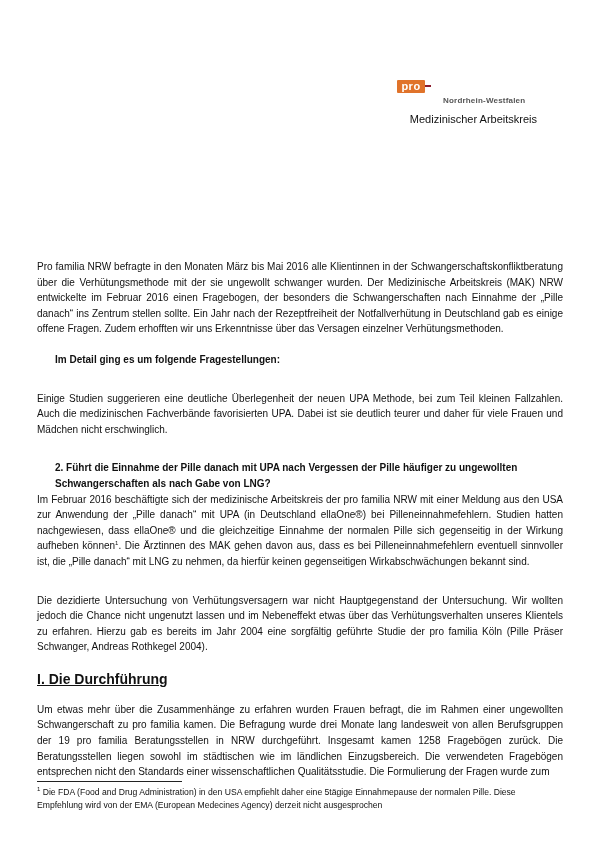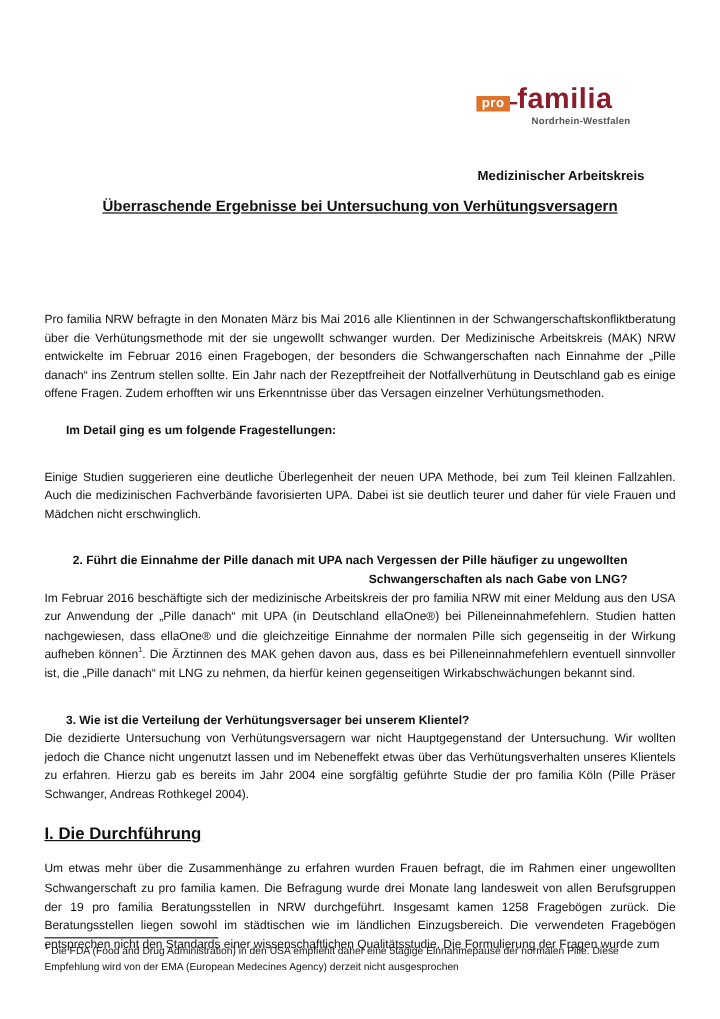--- a/index.html
+++ b/index.html
@@ -7,63 +7,60 @@
          font-family: "Liberation Sans", sans-serif; color: #111; }
   .logo { position: absolute; left: 381px; top: 72px; width: 180px; height: 40px; margin-left: 16px; }
   .logo .pro { position: absolute; left: 0; top: 8px; height: 13px; width: 28px;
     background: #e0732a; color: #fff; font-size: 11px; font-weight: bold; line-height: 13px;
     text-align: center; letter-spacing: 0.5px; border-radius: 1px; }
   .logo .dash { position: absolute; left: 28px; top: 13px; width: 6px; height: 2px; background: #8b1c2c; }
   .logo .familia { position: absolute; left: 34px; top: -2px; font-size: 24px; font-weight: bold;
     color: #8b1c2c; letter-spacing: 0.5px; line-height: 26px; }
   .logo .region { position: absolute; left: 46px; top: 24px; font-size: 8px; font-weight: bold;
     color: #555; letter-spacing: 0.2px; }
-  .department { position: absolute; right: 63px; top: 113px; font-size: 11px; font-weight: bold; margin-top: 28px; }
+  .department { position: absolute; right: 63px; top: 113px; font-size: 11px; font-weight: normal; }
   .title { position: absolute; left: 0; width: 600px; top: 164px; text-align: center;
     font-size: 12.5px; font-weight: bold; text-decoration: underline; line-height: 17px; }
   .content { position: absolute; left: 37px; width: 526px; top: 235px; font-size: 10px; line-height: 15.6px; margin-top: 24px; }
   .content p { margin: 0; text-align: justify; }
   .gap1 { height: 15px; }
   .gap2 { height: 23px; }
   .bold { font-weight: bold; padding-left: 18px; }
   .section-heading { font-size: 14px; font-weight: bold; text-decoration: underline; margin: 0; line-height: 20px; }
   sup { font-size: 6px; vertical-align: super; line-height: 0; }
   .footnote-rule { position: absolute; left: 37px; top: 781px; width: 145px; height: 1px; background: #222; }
   .footnote { position: absolute; left: 37px; top: 786px; width: 526px; font-size: 8.6px; line-height: 13px; }
 </style>
 </head>
 <body>
 
 <div class="logo">
   <span class="pro">pro</span>
   <span class="dash"></span>
-  <span class="familia">familia</span>
   <span class="region">Nordrhein-Westfalen</span>
 </div>
 
 <div class="department">Medizinischer Arbeitskreis</div>
 
 <div class="title">
-  <div>Überraschende Ergebnisse bei Untersuchung von Verhütungsversagern</div>
 </div>
 
 <div class="content">
   <p>Pro familia NRW befragte in den Monaten März bis Mai 2016 alle Klientinnen in der Schwangerschaftskonfliktberatung über die Verhütungsmethode mit der sie ungewollt schwanger wurden. Der Medizinische Arbeitskreis (MAK) NRW entwickelte im Februar 2016 einen Fragebogen, der  besonders die Schwangerschaften nach Einnahme der „Pille danach“ ins Zentrum stellen sollte. Ein Jahr nach der Rezeptfreiheit der Notfallverhütung in Deutschland gab es einige offene Fragen. Zudem erhofften wir uns Erkenntnisse über das Versagen einzelner Verhütungsmethoden.</p>
   <div class="gap1"></div>
   <p class="bold">Im Detail ging es um folgende Fragestellungen:</p>
   <div class="gap2"></div>
 
   <p>Einige Studien suggerieren eine deutliche Überlegenheit der neuen UPA Methode, bei zum Teil kleinen Fallzahlen. Auch die medizinischen Fachverbände favorisierten UPA. Dabei ist sie deutlich teurer und daher für viele Frauen und Mädchen nicht erschwinglich.</p>
   <div class="gap2"></div>
 
-  <p class="bold" style="text-align:right; padding-right:40px">2. Führt die Einnahme der Pille danach mit UPA nach Vergessen der Pille häufiger zu ungewollten Schwangerschaften als nach Gabe von LNG?</p>
+  <p class="bold" style="text-align:left; padding-right:40px">2. Führt die Einnahme der Pille danach mit UPA nach Vergessen der Pille häufiger zu ungewollten Schwangerschaften als nach Gabe von LNG?</p>
   <p><span>Im Februar 2016 beschäftigte sich der medizinische Arbeitskreis der pro familia NRW mit einer Meldung aus den USA zur Anwendung der „Pille danach“ mit UPA (in Deutschland ellaOne®) bei Pilleneinnahmefehlern. Studien hatten nachgewiesen, dass ellaOne® und die gleichzeitige Einnahme der normalen Pille sich gegenseitig in der Wirkung aufheben können</span><sup>1</sup><span>. Die Ärztinnen des  MAK gehen davon aus, dass es bei Pilleneinnahmefehlern eventuell sinnvoller ist, die „Pille danach“ mit LNG zu nehmen, da hierfür keinen gegenseitigen Wirkabschwächungen bekannt sind.</span></p>
   <div class="gap2"></div>
 
-  <p class="bold" style="text-align:left">3. Wie ist die Verteilung der Verhütungsversager bei unserem Klientel?</p>
   <p>Die dezidierte Untersuchung von Verhütungsversagern war nicht Hauptgegenstand der Untersuchung. Wir wollten jedoch die Chance nicht ungenutzt lassen und im Nebeneffekt etwas über das Verhütungsverhalten unseres Klientels zu erfahren. Hierzu gab es bereits im Jahr 2004 eine sorgfältig geführte Studie der pro familia Köln (Pille Präser Schwanger, Andreas Rothkegel 2004).</p>
   <div style="height:14px"></div>
 
   <h2 class="section-heading">I. Die Durchführung</h2>
   <div style="height:13px"></div>
   <p>Um etwas mehr über die Zusammenhänge zu erfahren wurden Frauen befragt, die im Rahmen einer ungewollten Schwangerschaft zu pro familia kamen. Die Befragung wurde drei Monate lang landesweit von allen Berufsgruppen der 19 pro familia Beratungsstellen in NRW durchgeführt. Insgesamt kamen 1258 Fragebögen zurück. Die Beratungsstellen liegen sowohl im  städtischen wie im ländlichen Einzugsbereich. Die verwendeten Fragebögen entsprechen nicht den Standards einer wissenschaftlichen Qualitätsstudie. Die Formulierung der Fragen wurde zum</p>
 </div>
 
 <div class="footnote-rule"></div>
 <div class="footnote"><sup>1</sup><span> Die FDA (Food and Drug Administration) in den USA empfiehlt daher eine 5tägige Einnahmepause der normalen Pille. Diese Empfehlung wird von der EMA (European Medecines Agency) derzeit nicht ausgesprochen</span></div>

